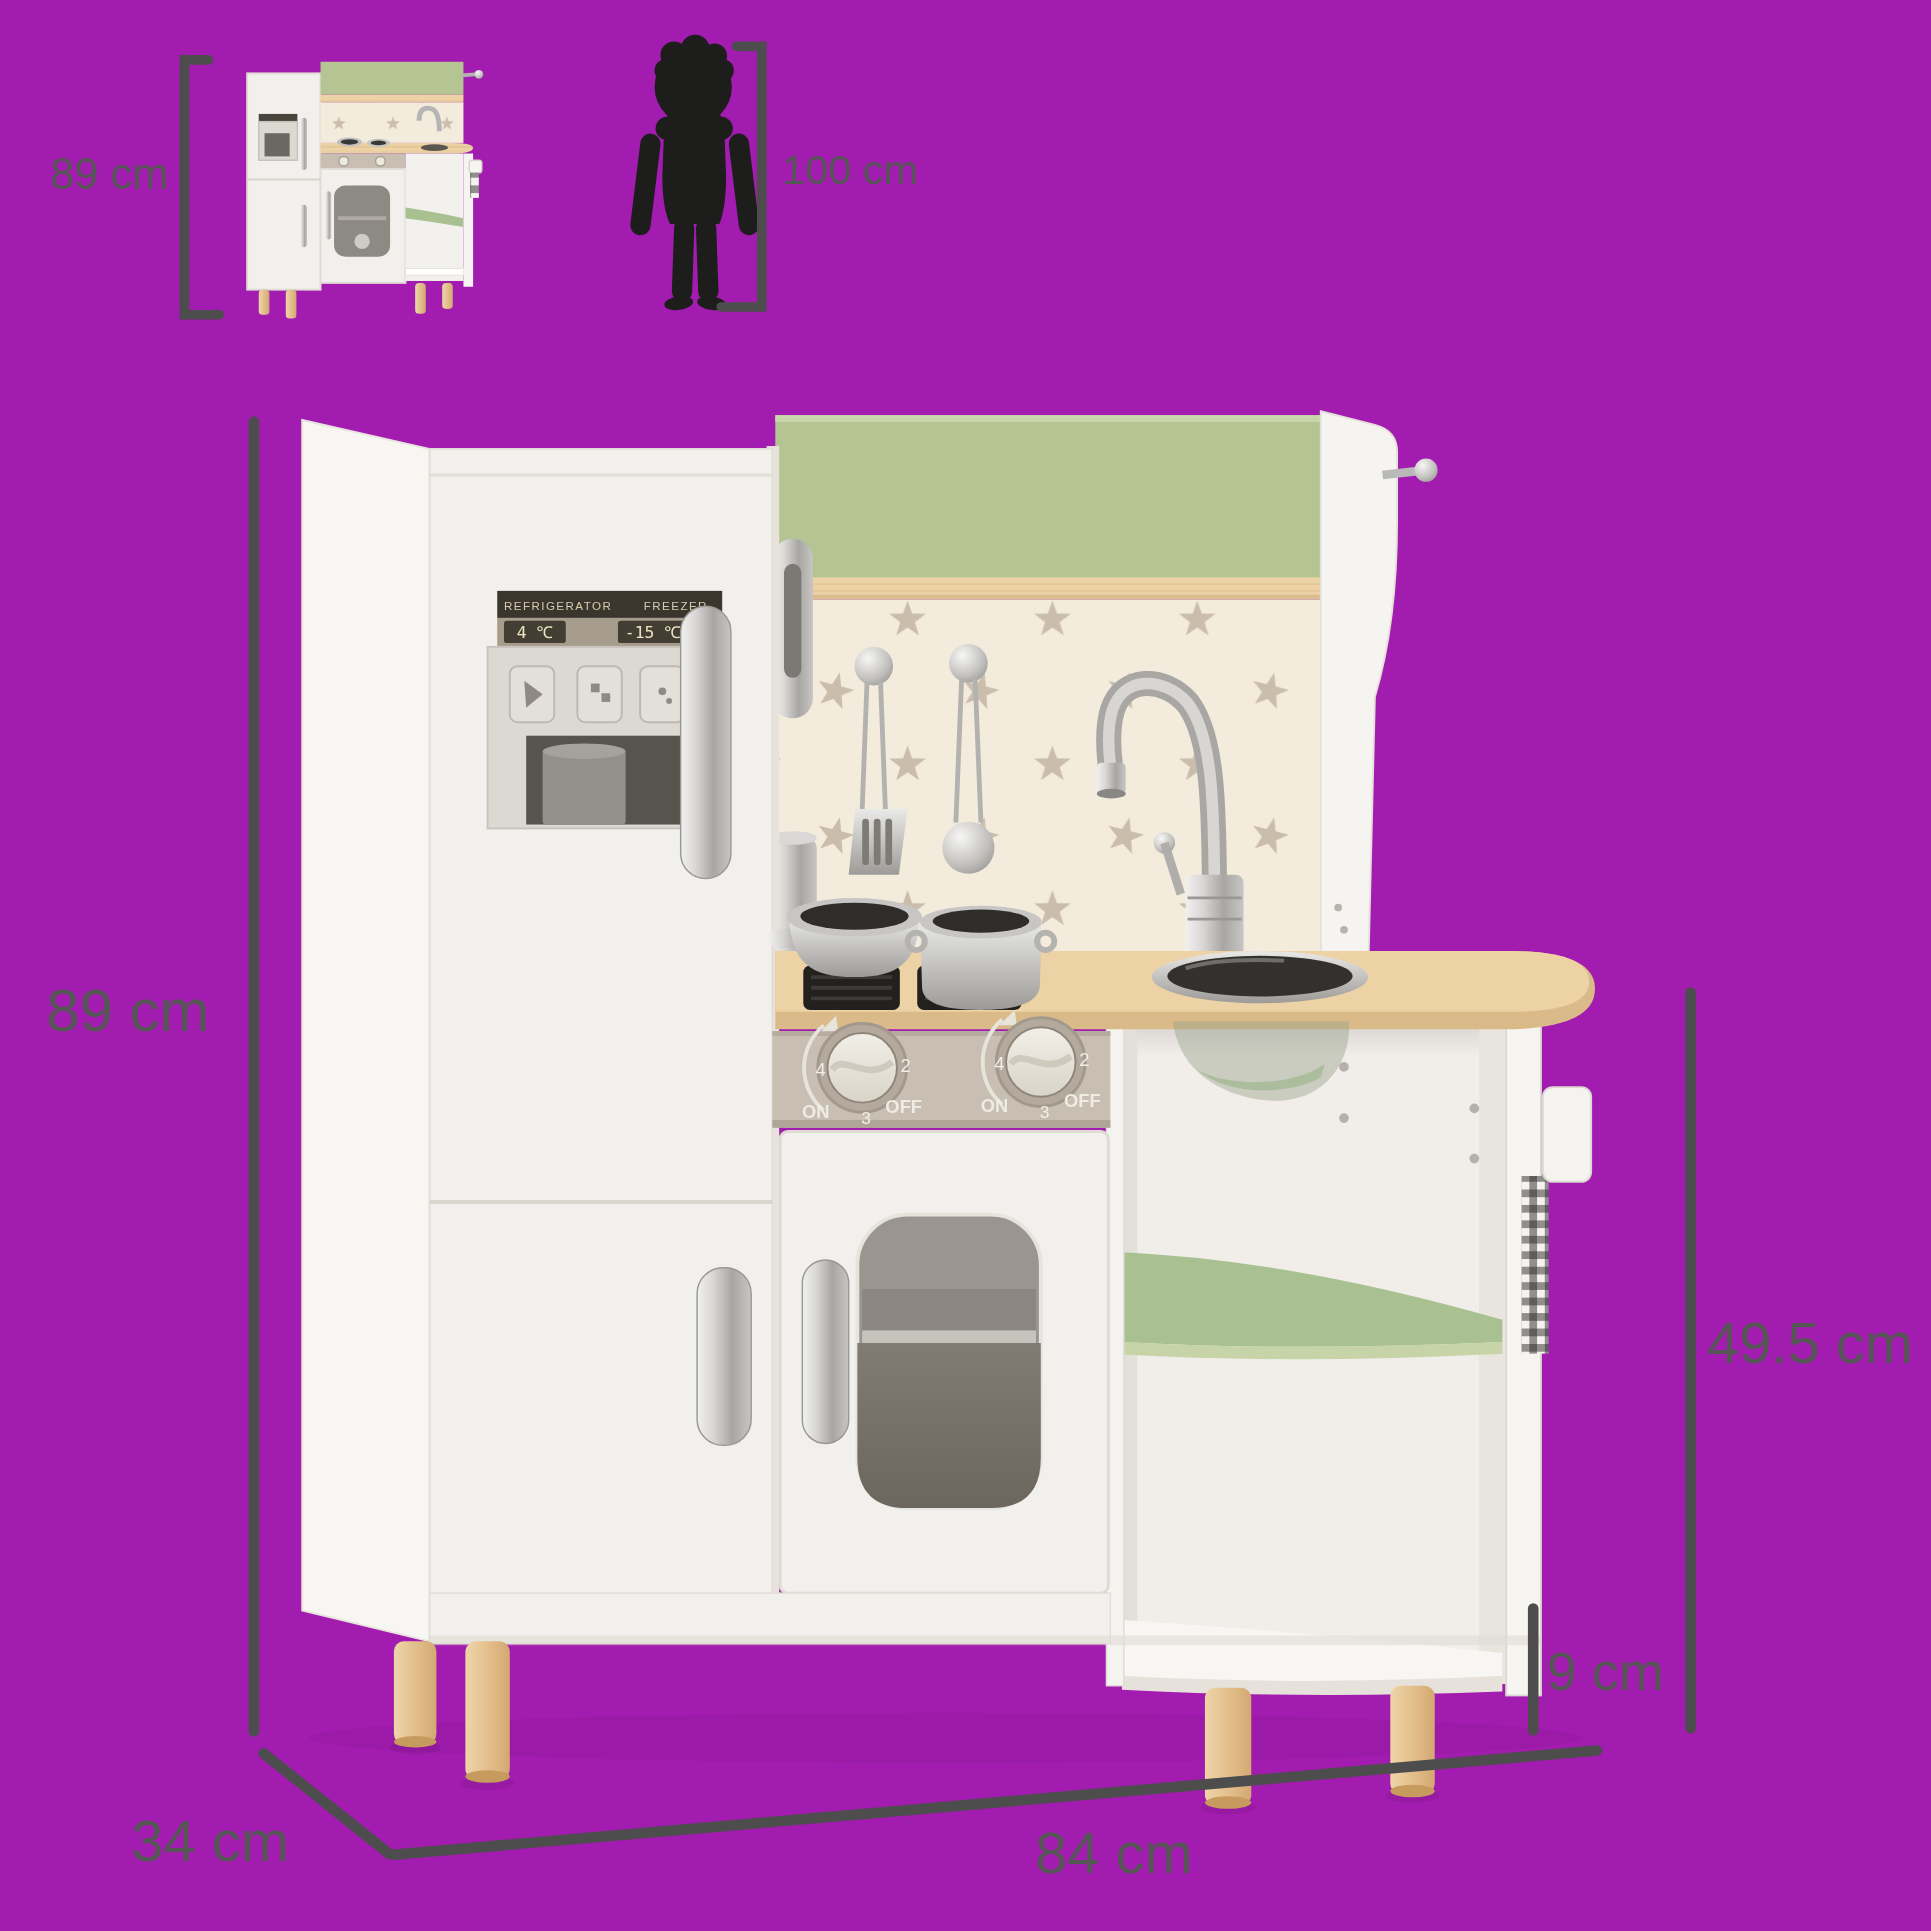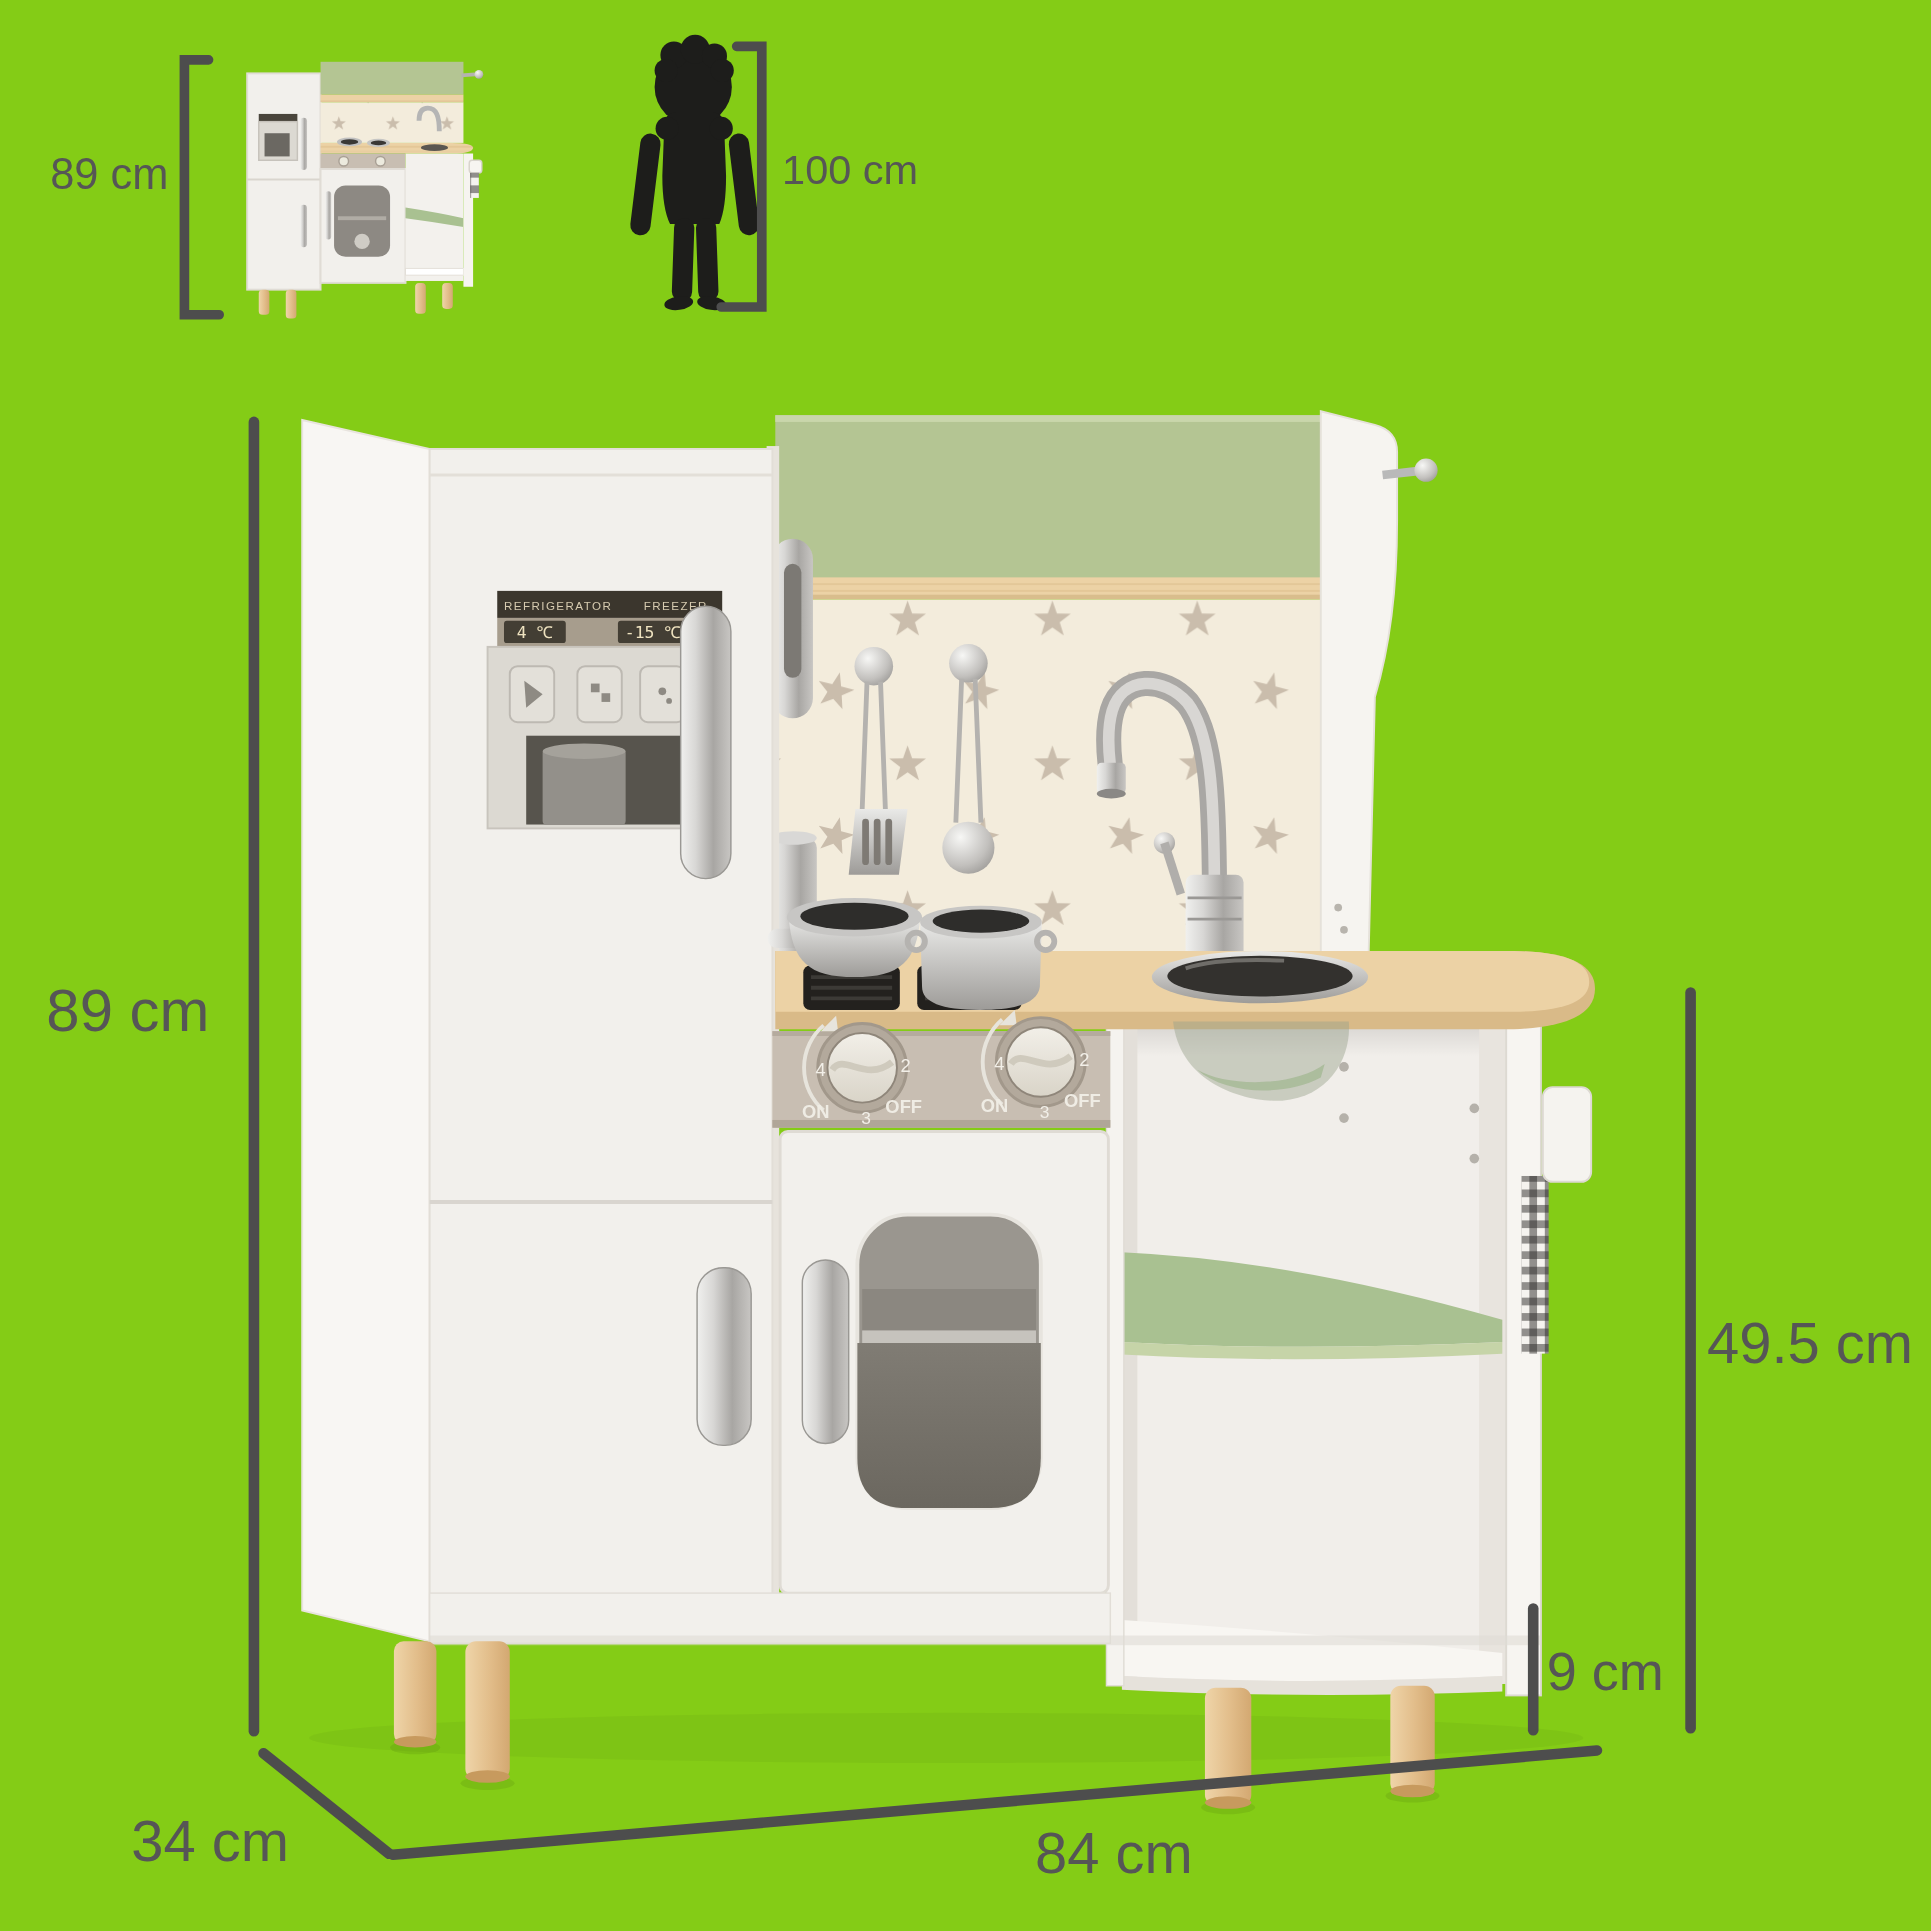--- a/index.html
+++ b/index.html
@@ -1,16 +1,16 @@
 <!DOCTYPE html>
 <html><head>
 <meta charset="utf-8">
 <style>
   html,body{margin:0;padding:0;background:#ffffff;}
-  #stage{position:relative;width:1931px;height:1931px;background:#84cc16;overflow:hidden;
+  #stage{position:relative;width:1931px;height:1931px;background:#a21caf;overflow:hidden;
          font-family:"Liberation Sans", sans-serif;}
   svg{display:block}
   text{font-family:"Liberation Sans", sans-serif;}
   .dim-label{fill:#565656;}
   .seg{font-family:"DejaVu Sans Mono", monospace;}
 </style>
 </head>
 <body>
 
 <div id="stage">

